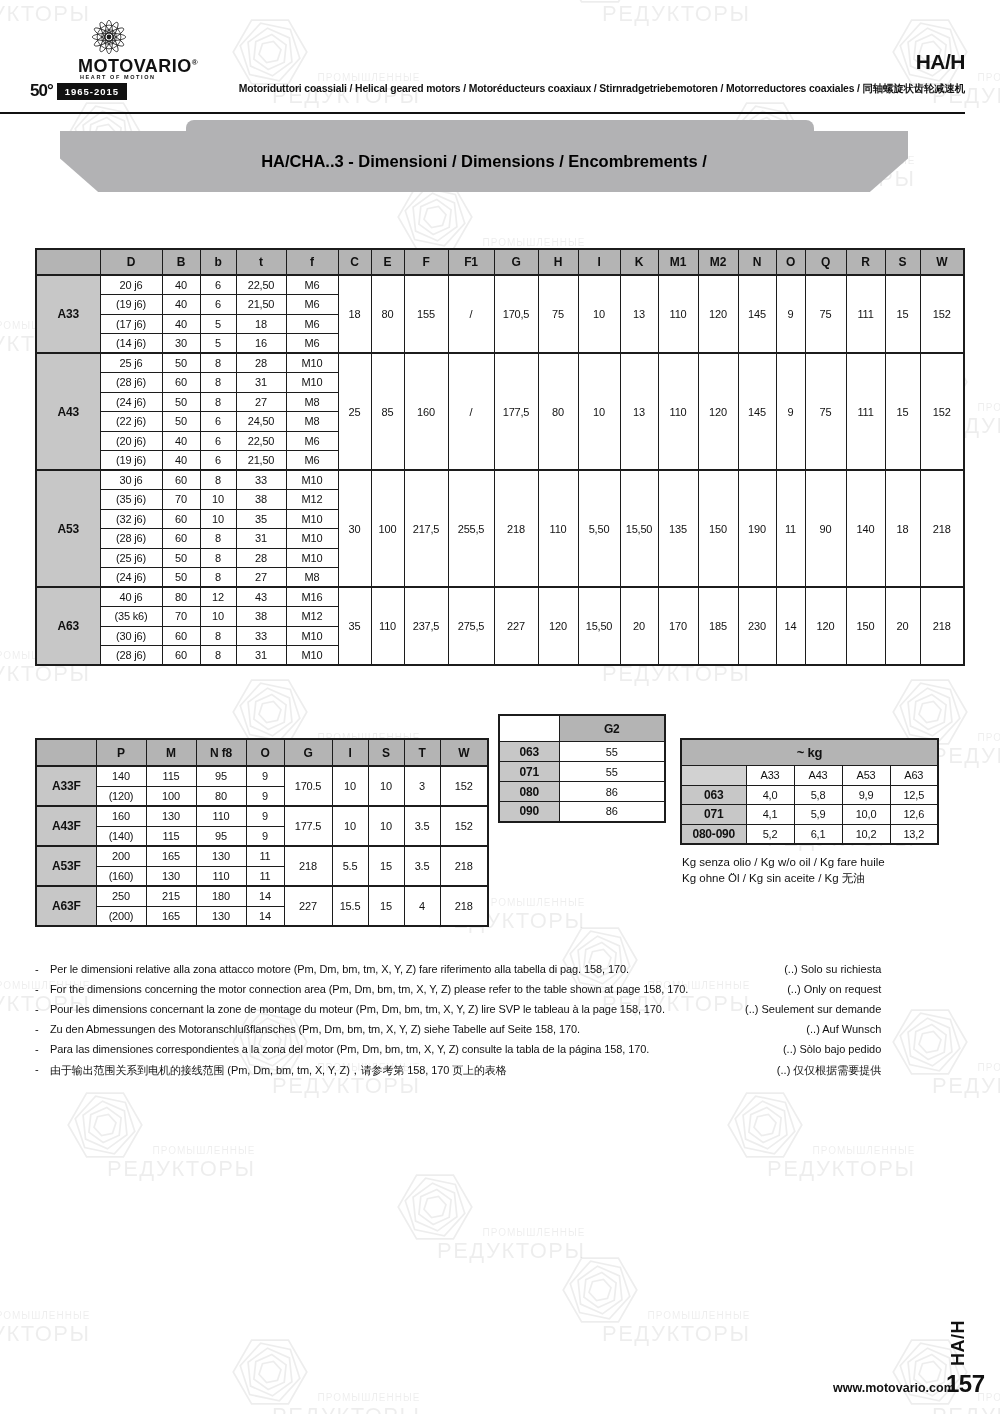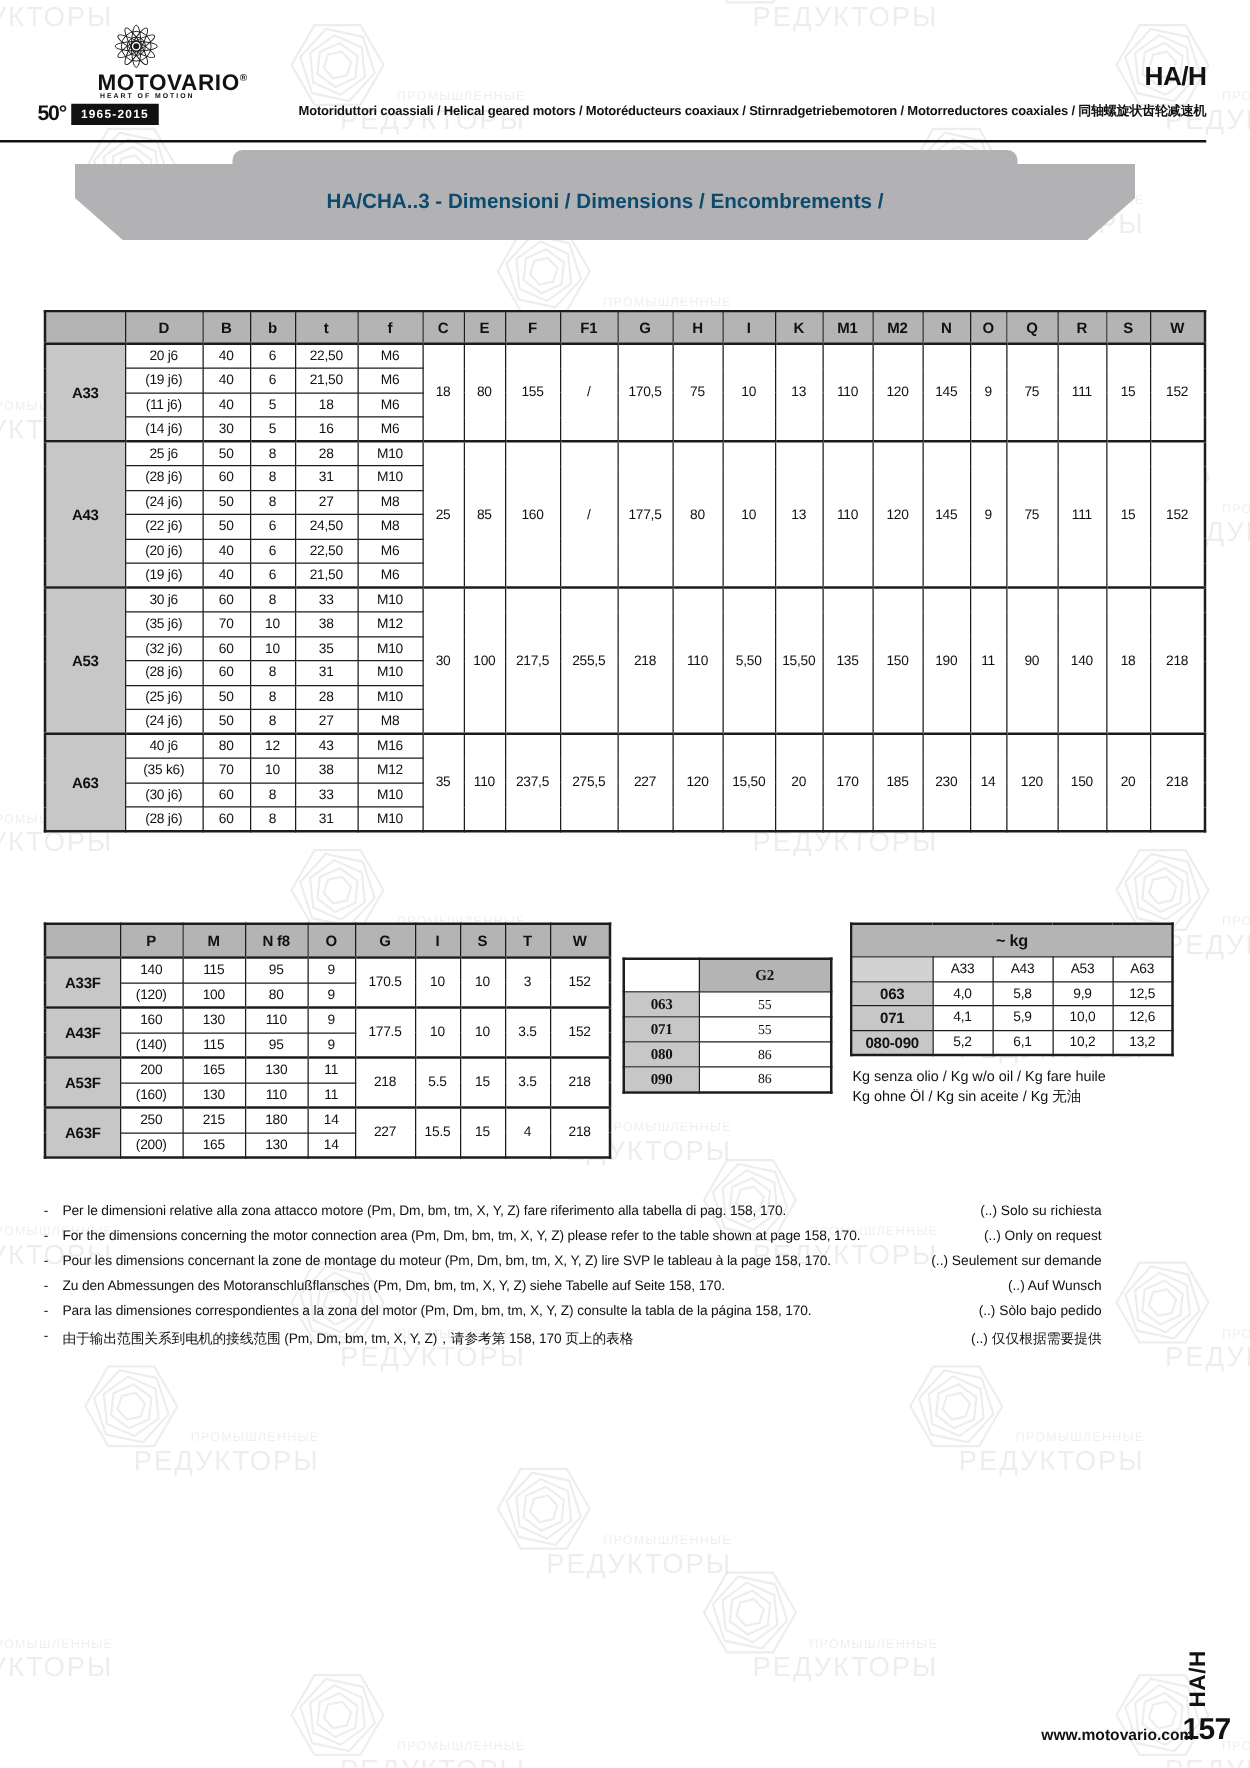--- a/index.html
+++ b/index.html
@@ -26,40 +26,40 @@
                padding:3px 8px;letter-spacing:1px;}
   #product-code{right:35px;top:50px;font-size:21px;font-weight:800;letter-spacing:-.5px;}
   #subtitle{right:35px;top:82px;font-size:10.4px;font-weight:bold;white-space:nowrap;letter-spacing:-.15px;}
   #header-rule{left:0;top:112px;width:965px;height:2px;background:#111;}
 
   
   #banner-top{left:186px;top:120px;width:628px;height:13px;background:#b2b2b4;border-radius:8px 8px 0 0;}
   #banner-main{left:60px;top:131px;width:848px;height:61px;background:#b2b2b4;
      clip-path:polygon(0 0,100% 0,100% 45%,95.5% 100%,4.5% 100%,0 45%);
      display:flex;flex-direction:column;justify-content:center;align-items:center;}
-  .banner-line{font-size:16.5px;font-weight:bold;color:#0c4a6e;line-height:21px;}
+  .banner-line{font-size:16.5px;font-weight:bold;color:#000000;line-height:21px;}
 
   
   .sec-head{font-size:15px;font-weight:400;letter-spacing:.5px;margin-top:41px;}
   #sec1{left:35px;top:214px;}
   #sec2{left:35px;top:703px;}
 
   
   table.dim-table{border-collapse:collapse;table-layout:fixed;background:#fff;}
   .dim-table th,.dim-table td{border:1px solid #1c1c1c;text-align:center;vertical-align:middle;
       padding:0;font-size:11px;letter-spacing:-.2px;overflow:hidden;white-space:nowrap;}
   .dim-table thead th{background:#b4b4b4;font-weight:800;font-size:12px;height:24px;}
   .dim-table .row-label{background:#c7c7c7;font-weight:800;font-size:12px;}
   .dim-table{border:2px solid #1c1c1c;}
   .dim-table tr{height:19.5px;}
   .dim-table tr.group-start td,.dim-table tr.group-start th{border-top-width:2px;}
   .dim-table tr.fu-row{height:20px;}
   #main-table{left:35px;top:248px;}
   #fu-table{left:35px;top:738px;}
-  #g2-table{left:498px;top:766px;font-family:Liberation Serif, serif;}
+  #g2-table{left:498px;top:714px;}
   #kg-table{left:680px;top:738px;}
   #kg-table .span-head{background:#b4b4b4;font-weight:800;height:25px;font-size:13px;}
   #kg-table .sub-blank{background:#d2d2d2;}
   #g2-table thead th{height:25px;}
   #fu-table thead th{height:25px;}
 
   #kg-notes{left:682px;top:854px;font-size:11.5px;line-height:16px;}
 
   
   #footnotes{left:35px;top:963px;}
@@ -625,21 +625,21 @@
           <td rowspan="4">152</td>
         </tr>
         <tr>
           <td>(19 j6)</td>
           <td>40</td>
           <td>6</td>
           <td>21,50</td>
           <td>M6</td>
         </tr>
         <tr>
-          <td>(11 j6)</td>
+          <td>(17 j6)</td>
           <td>40</td>
           <td>5</td>
           <td>18</td>
           <td>M6</td>
         </tr>
         <tr>
           <td>(14 j6)</td>
           <td>30</td>
           <td>5</td>
           <td>16</td>

